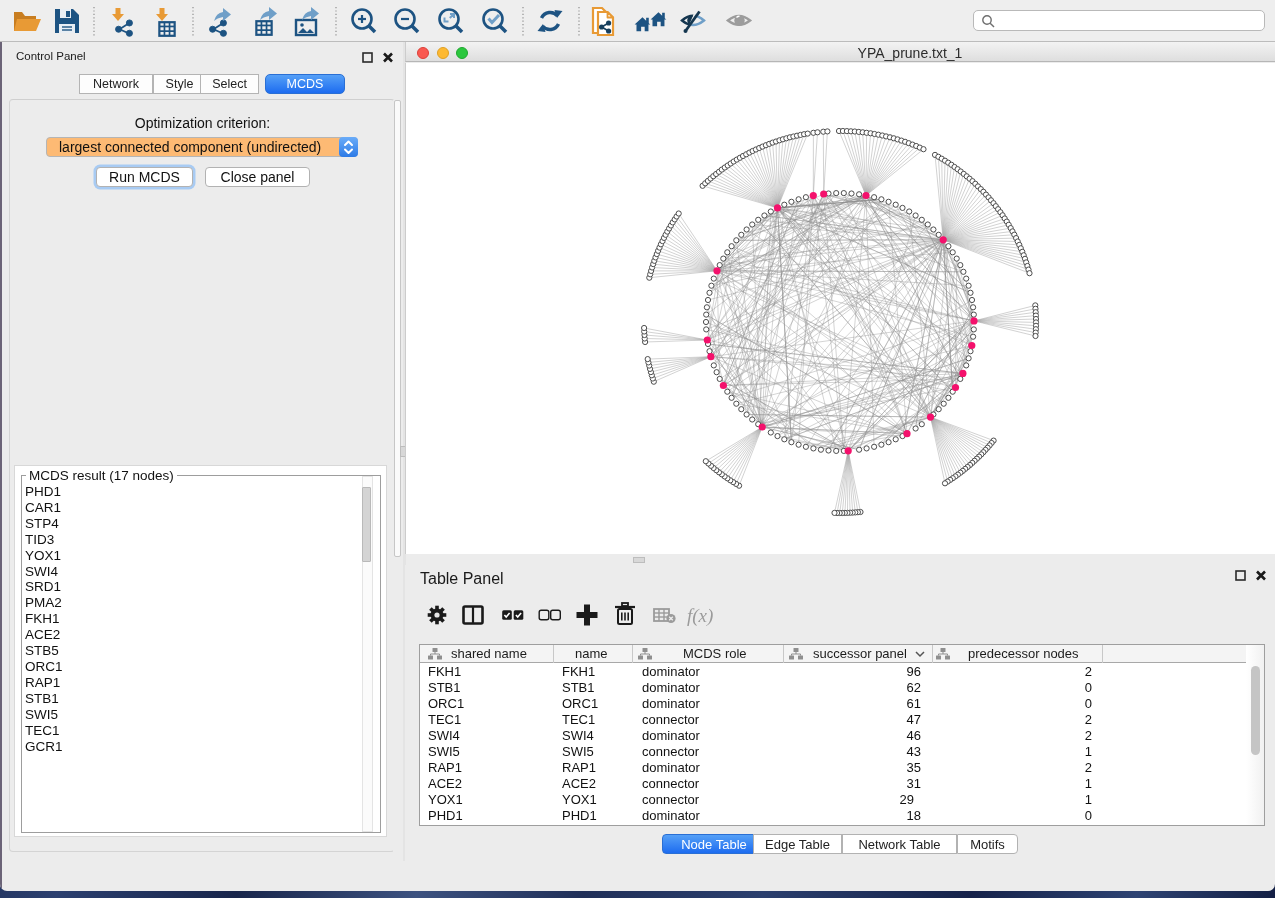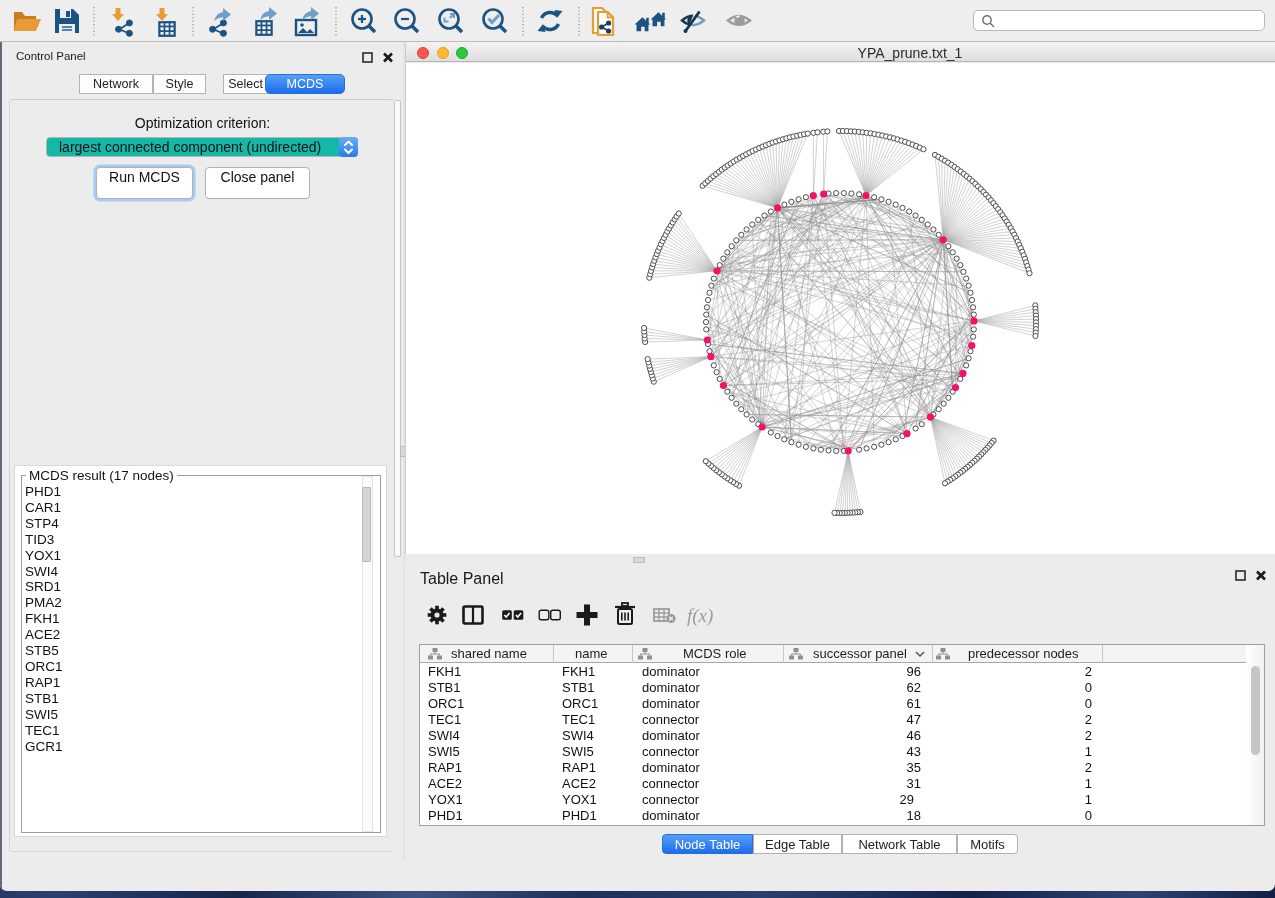--- a/index.html
+++ b/index.html
@@ -21,25 +21,25 @@
 #cp { position:absolute; left:2px; top:42px; width:401px; height:819px; background:#ececec; }
 #cp .title { position:absolute; left:14px; top:8px; font-size:11.5px; color:#1a1a1a; }
 .winbtns { position:absolute; font-size:12px; color:#111; }
 #cptabs { position:absolute; left:77px; top:32px; height:20px; }
 .tab { position:absolute; top:0; height:20px; background:#fdfdfd; border:1px solid #b4b4b4;
   font-size:12.5px; color:#222; text-align:center; line-height:19px; }
 .tab.active { background:linear-gradient(#55a0f7,#1d6cf0); color:#fff; border-color:#2a6fd4; border-radius:5px; }
 #cpinner { position:absolute; left:7px; top:57px; width:386px; height:753px;
   border:1px solid #d4d4d4; border-top:1px solid #cfcfcf; border-radius:4px; background:#ececec; }
 #optlabel { position:absolute; left:0; top:73px; width:401px; text-align:center; font-size:14px; color:#111; }
-#dropdown { position:absolute; left:44px; top:95px; width:312px; height:20px; background:#14b8a6;
+#dropdown { position:absolute; left:44px; top:95px; width:312px; height:20px; background:#fdba74;
   border:1px solid #b5b5b5; border-radius:4px; font-size:14px; color:#111; line-height:18px; padding-left:12px; }
 #dropdown .spin { position:absolute; right:-1px; top:-1px; width:19px; height:20px; border-radius:4px;
   background:linear-gradient(#6aacf9,#2d7ae6); }
-.btn { position:absolute; height:32px; background:#fff; border:1px solid #b2b2b2; border-radius:4px;
+.btn { position:absolute; height:20px; background:#fff; border:1px solid #b2b2b2; border-radius:4px;
   font-size:14px; color:#111; text-align:center; line-height:18px; }
 #runbtn { left:94px; top:125px; width:97px; box-shadow:0 0 0 2.5px #a8cbf3; }
 #closebtn { left:203px; top:125px; width:105px; }
 #mcdsbox { position:absolute; left:12px; top:423px; width:373px; height:372px; background:#fff;
   border:1px solid #d8d8d8; }
 #mcdsfield { position:absolute; left:6px; top:9px; width:360px; height:358px; border:1px solid #9d9d9d; }
 #mcdslegend { position:absolute; left:4px; top:-8px; background:#fff; padding:0 3px; font-size:13.5px; color:#111; }
 #mcdslist { position:absolute; left:3px; top:8px; font-size:13.5px; color:#111; line-height:15.9px; }
 #mcdssb { position:absolute; right:15px; top:21px; width:9px; height:75px; background:#d4d4d4;
   border:1px solid #b9b9b9; border-radius:1px; }
@@ -231,21 +231,21 @@
   <div id="lstrip"></div>
   <div id="cp">
     <div class="title">Control Panel</div>
     <svg class="winbtns" style="left:360px;top:10px" width="32" height="12" viewBox="0 0 32 12">
       <rect x="1" y="1" width="9" height="9" fill="none" stroke="#2a2a2a" stroke-width="1.6"></rect>
       <path d="M22,1.5 l8,8 M30,1.5 l-8,8" stroke="#1a1a1a" stroke-width="2.6"></path>
     </svg>
     <div id="cptabs">
       <div class="tab" style="left:0px;width:74px">Network</div>
       <div class="tab" style="left:74px;width:53px">Style</div>
-      <div class="tab" style="left:144px;width:45px">Select</div>
+      <div class="tab" style="left:121px;width:59px">Select</div>
       <div class="tab active" style="left:186px;width:80px">MCDS</div>
     </div>
     <div id="cpinner"></div>
     <div id="optlabel">Optimization criterion:</div>
     <div id="dropdown">largest connected component (undirected)
       <div class="spin"><svg width="19" height="20" viewBox="0 0 19 20">
             <path d="M6,8 l3.5,-3.5 l3.5,3.5 M6,12.5 l3.5,3.5 l3.5,-3.5" stroke="#fff" stroke-width="2" fill="none" stroke-linecap="round" stroke-linejoin="round"></path>
           </svg></div>
     </div>
     <div class="btn" id="runbtn">Run MCDS</div>
@@ -1187,21 +1187,21 @@
         <div class="trow" style="top:163px">
           <span style="left:8px">PHD1</span>
           <span style="left:142px">PHD1</span>
           <span style="left:222px">dominator</span>
           <span class="num" style="left:363px;width:138px">18</span>
           <span class="num" style="left:512px;width:160px">0</span>
         </div>
       <div id="tsb"></div>
     </div>
     <div id="tptabs">
-      <div class="btab active" style="left:257px;width:91px;border-radius:4px 0 0 4px">Node Table</div>
+      <div class="btab active" style="left:257px;width:104px;border-radius:4px 0 0 4px">Node Table</div>
       <div class="btab" style="left:348px;width:89px">Edge Table</div>
       <div class="btab" style="left:437px;width:115px">Network Table</div>
       <div class="btab" style="left:552px;width:61px;border-radius:0 4px 4px 0">Motifs</div>
     </div>
   </div>
   <svg width="860" height="40" viewBox="0 0 860 40" style="position:absolute;left:415px;top:596px">
       <g transform="translate(22,19)">
         <circle r="6.5" fill="#1a1a1a"></circle>
         <rect x="-1.8" y="-9.3" width="3.6" height="4" fill="#1a1a1a" transform="rotate(0)"></rect>
         <rect x="-1.8" y="-9.3" width="3.6" height="4" fill="#1a1a1a" transform="rotate(45)"></rect>

